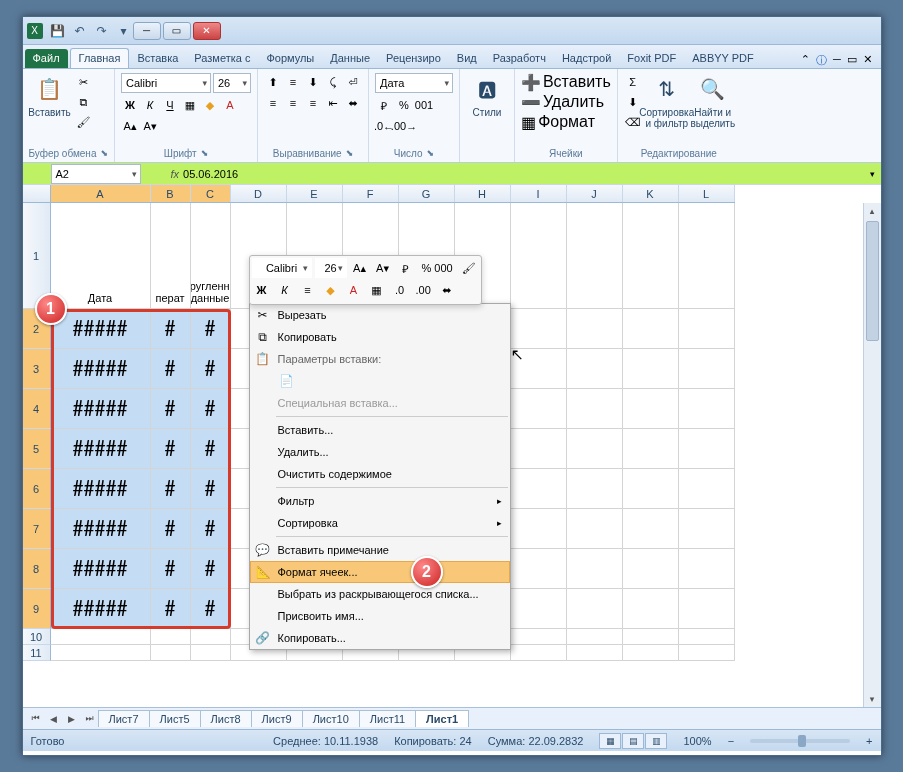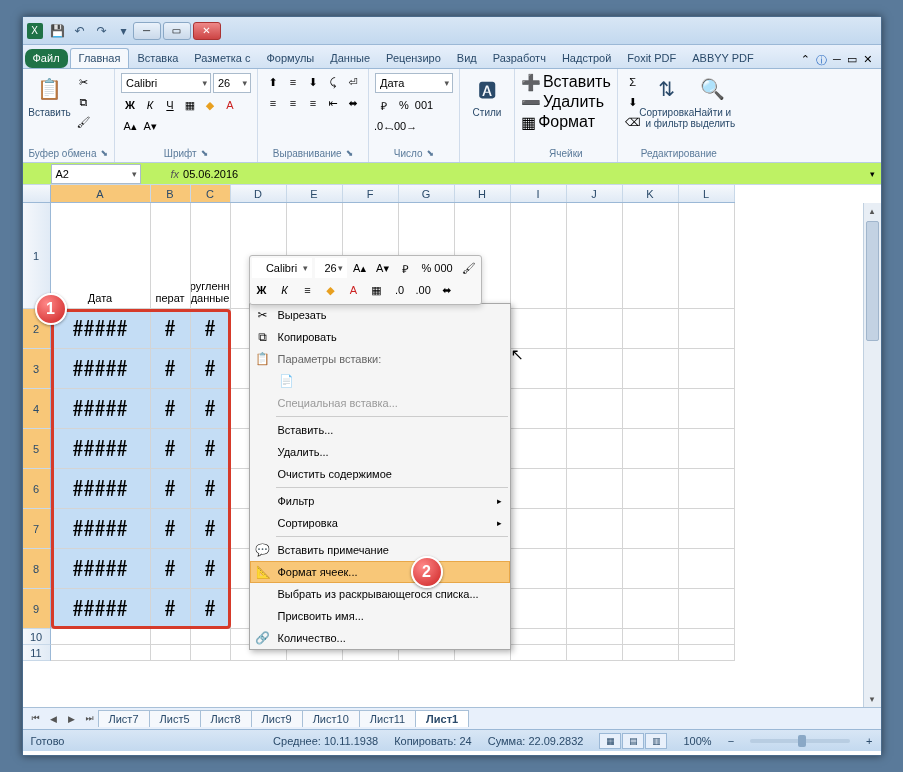--- a/index.html
+++ b/index.html
@@ -8,21 +8,21 @@
 .titlebar { height: 28px; background: linear-gradient(#d8e6f5,#c3d9ef); display: flex; align-items: center; padding: 0 4px; border-bottom: 1px solid #9bb8d6; }
 .titlebar .excel-icon { width: 16px; height: 16px; background: #1f7246; border-radius: 2px; margin-right: 6px; font-size: 10px; color: #fff; display: flex; align-items: center; justify-content: center; }
 .qat { display: flex; gap: 4px; }
 .qat-btn { width: 18px; height: 18px; display: flex; align-items: center; justify-content: center; font-size: 12px; color: #3a5a7a; }
 .title { flex: 1; text-align: center; font-size: 12px; color: #2a4a6a; }
 .winctrls { display: flex; gap: 2px; }
 .winbtn { width: 28px; height: 18px; border: 1px solid #8aa8c6; border-radius: 3px; background: linear-gradient(#eaf2fb,#cad9ea); display: flex; align-items: center; justify-content: center; font-size: 10px; }
 .winbtn.close { background: linear-gradient(#e88,#c44); color: #fff; border-color: #a33; }
 .tabs { height: 24px; background: linear-gradient(#e8f0fb,#d2e2f3); display: flex; align-items: flex-end; padding: 0 2px; border-bottom: 1px solid #9bb8d6; font-size: 11px; }
 .tab { padding: 3px 8px 4px; color: #2a4a6a; cursor: pointer; border-top-left-radius: 3px; border-top-right-radius: 3px; }
-.tab.file { background: #1f7246; color: #fff; margin-right: 2px; border-radius: 7px; }
+.tab.file { background: #1f7246; color: #fff; margin-right: 2px; }
 .tab.active { background: #f5f8fc; border: 1px solid #9bb8d6; border-bottom: none; }
 .tabs .spacer { flex:1; }
 .tabs .help { display:flex; gap:6px; padding-right:6px; }
 .ribbon { height: 94px; background: #f5f8fc; border-bottom: 1px solid #b8cde2; display: flex; }
 .group { border-right: 1px solid #d0dceb; padding: 4px 6px 2px; display: flex; flex-direction: column; justify-content: space-between; }
 .group-content { display: flex; gap: 4px; align-items: flex-start; flex: 1; }
 .group-label { text-align: center; font-size: 10px; color: #5a7a9a; height: 14px; display: flex; justify-content: center; align-items: center; gap: 4px; }
 .bigbtn { width: 42px; display: flex; flex-direction: column; align-items: center; justify-content: center; font-size: 10px; color: #2a4a6a; text-align: center; gap: 2px; }
 .bigbtn .icon { width: 32px; height: 32px; display: flex; align-items: center; justify-content: center; font-size: 20px; }
 .smallbtns { display: flex; flex-direction: column; gap: 2px; }
@@ -517,21 +517,21 @@
         <div class="marker" style="left:160px; top:-6px;">2</div>
       </div>
       <div class="ctxitem">
           <span>Выбрать из раскрывающегося списка...</span>
         </div>
       <div class="ctxitem">
           <span>Присвоить имя...</span>
         </div>
       <div class="ctxitem">
           <span class="icn">🔗</span>
-          <span>Количество...</span>
+          <span>Копировать...</span>
         </div>
     </div>
 
     <div class="cursor">↖</div>
 
     <div class="scroll-v">
       <div class="arr" style="top:0">▴</div>
       <div class="thumb"></div>
       <div class="arr" style="bottom:0">▾</div>
     </div>

